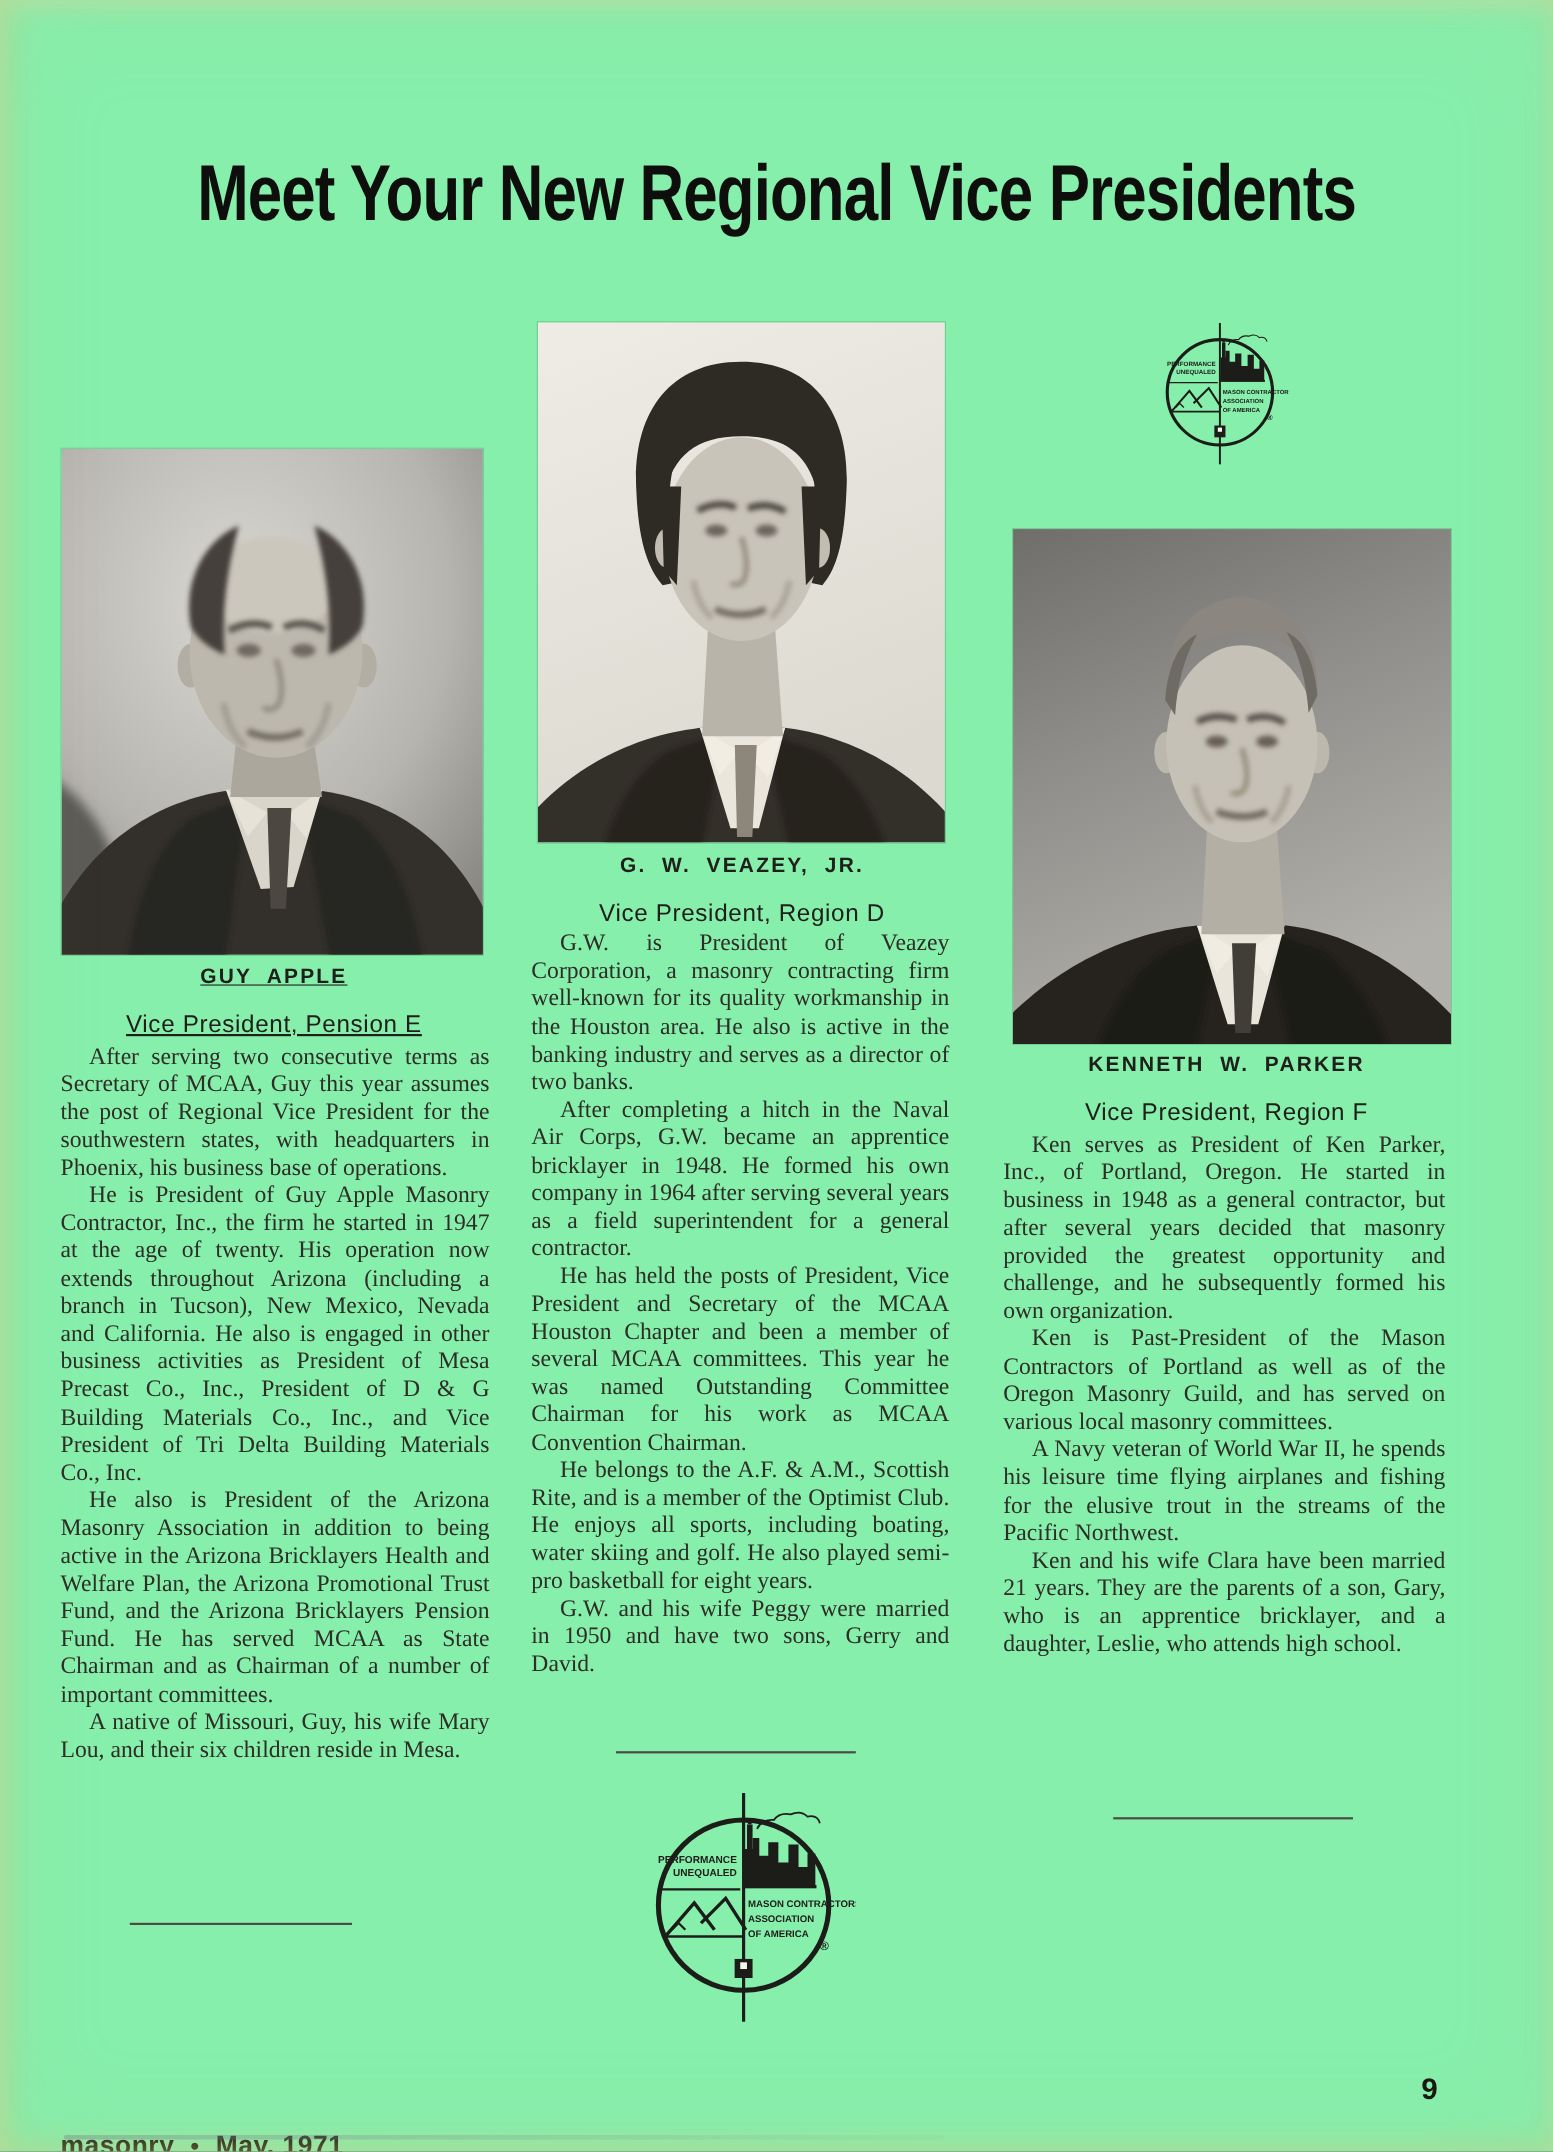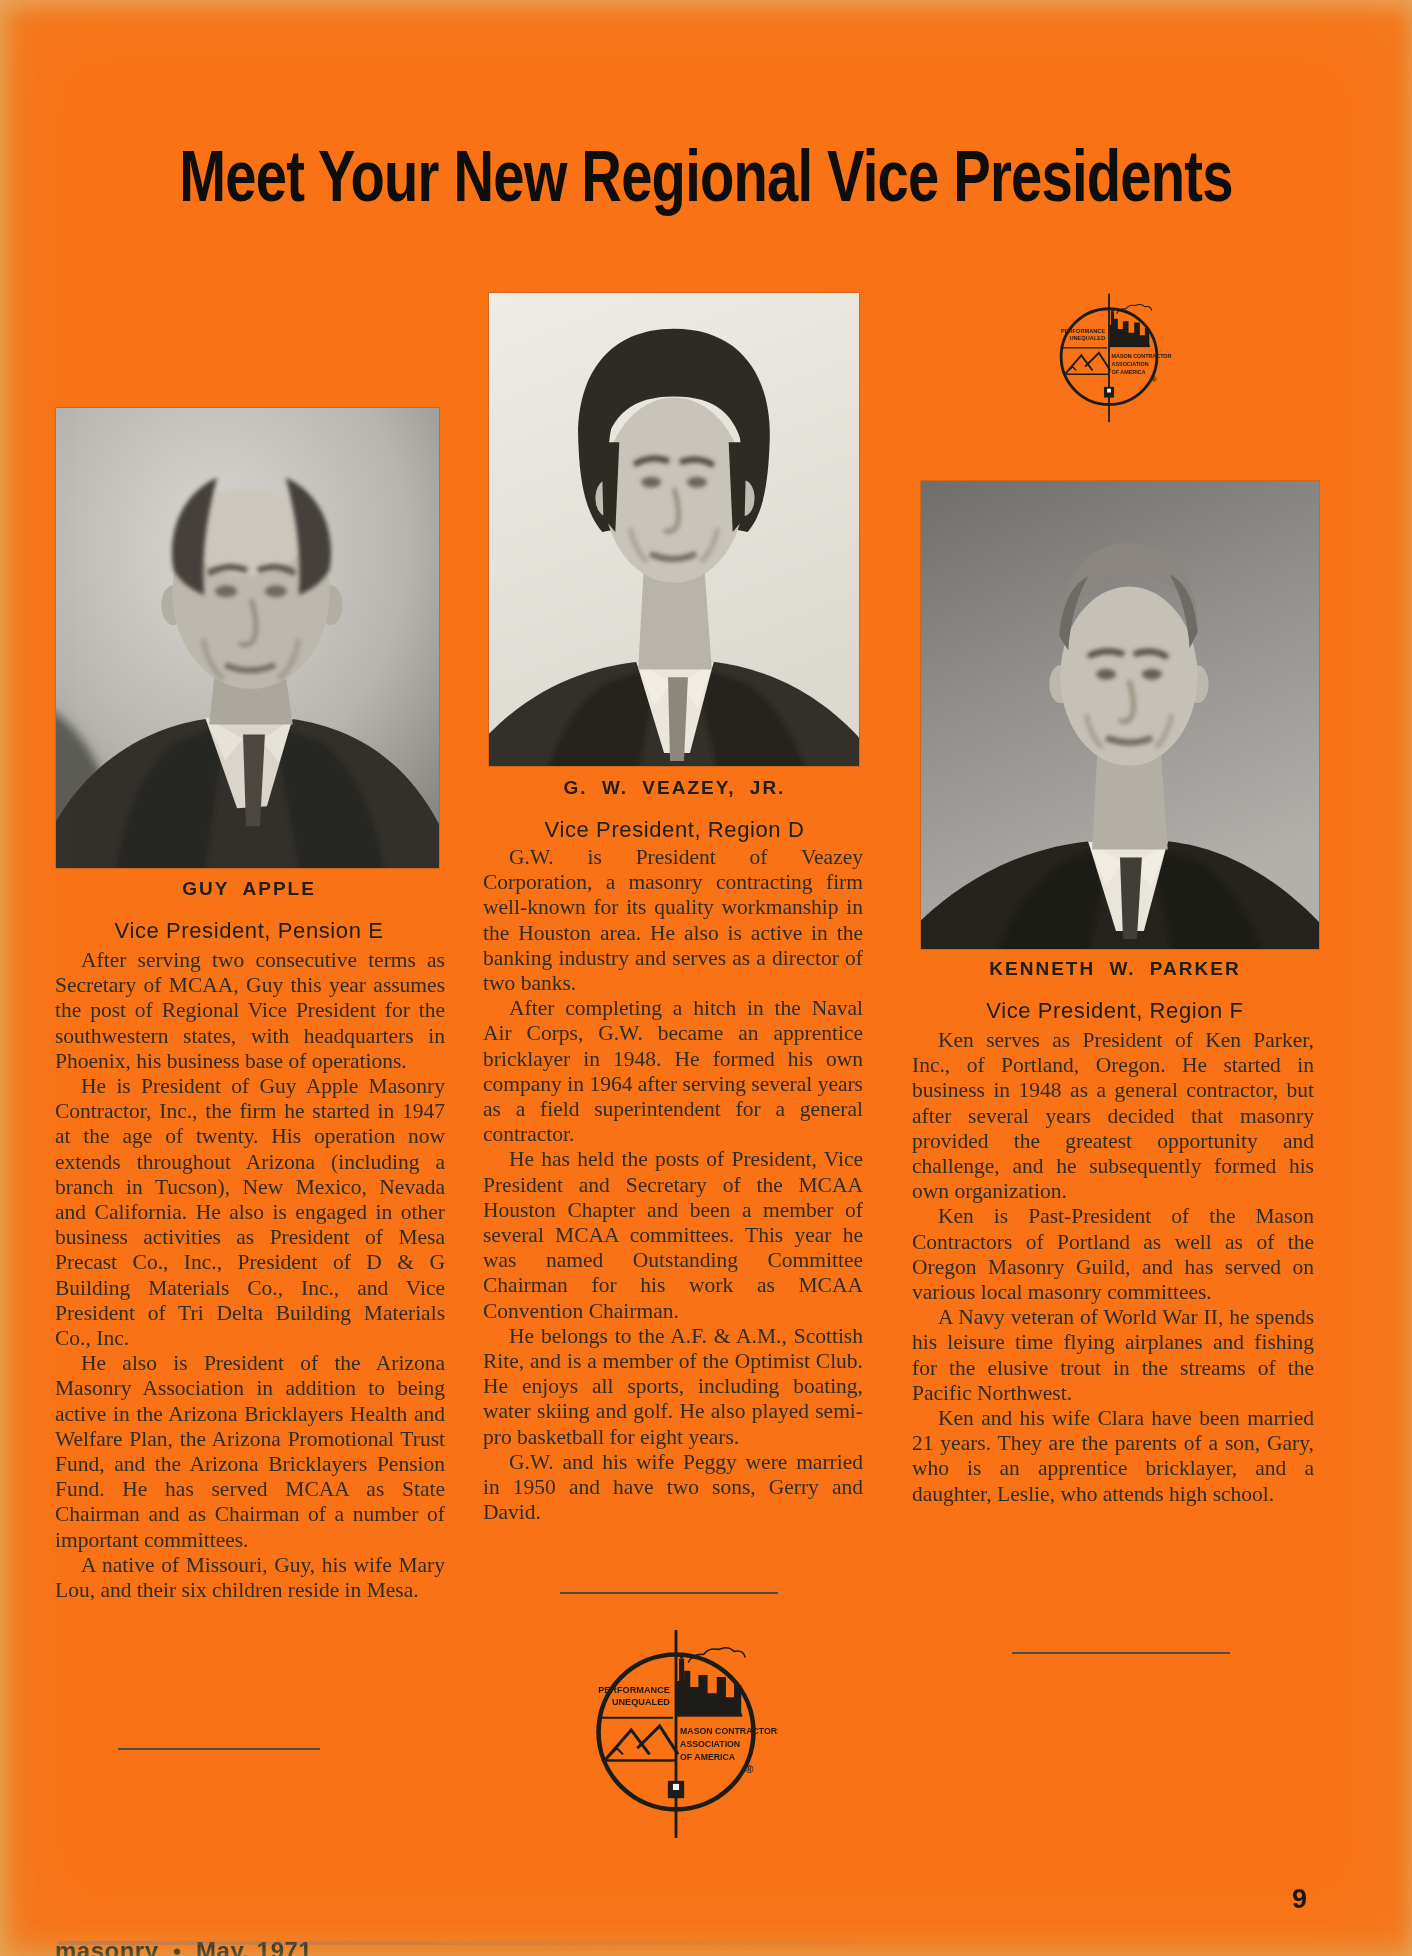--- a/index.html
+++ b/index.html
@@ -1,19 +1,19 @@
 <!DOCTYPE html>
 <html><head>
 <meta charset="utf-8">
 <style>
   html,body{margin:0;padding:0;}
   body{background:#6b6b66;font-family:"Liberation Serif",serif;}
   .page{
     position:relative;width:1412px;height:1956px;margin:0 auto;
-    background:#f97316;overflow:hidden;color:#2c2b24;
+    background:#86efac;overflow:hidden;color:#2c2b24;
   }
   .page::before{
     content:"";position:absolute;inset:0;pointer-events:none;z-index:40;
     box-shadow:inset 0 0 95px rgba(200,192,128,.16),
                inset 14px 0 26px rgba(212,204,128,.22),
                inset 0 -10px 24px rgba(214,206,140,.25),
                inset 0 10px 18px rgba(230,226,190,.25);
   }
   .title{
     position:absolute;top:140px;left:0;width:100%;margin:0;
@@ -139,21 +139,21 @@
         <ellipse cx="171" cy="184" rx="11" ry="6" fill="#6e6961"></ellipse>
         <ellipse cx="221" cy="184" rx="11" ry="6" fill="#6e6961"></ellipse>
         <path d="M196,192 q9,28 2,42 q-7,7 -14,2" stroke="#938e84" stroke-width="5" fill="none"></path>
         <path d="M170,258 q26,11 50,0" stroke="#716c63" stroke-width="6" fill="none"></path>
         <path d="M148,232 q4,26 20,40" stroke="#a39e94" stroke-width="6" fill="none"></path>
         <path d="M244,232 q-4,26 -20,40" stroke="#a39e94" stroke-width="6" fill="none"></path>
       </g>
     </svg>
   </figure>
 
-  <div class="caption" style="left:55px;top:878px;width:388px;">
+  <div class="caption" style="left:55px;top:878px;width:388px;text-decoration:underline;">
     <div class="nm">GUY APPLE</div>
     <div class="tt">Vice President, Pension E</div>
   </div>
 
   <section class="col" style="left:55px;top:948px;width:390px;">
     <p>After serving two consecutive terms as Secretary of MCAA, Guy this year assumes the post of Regional Vice President for the southwestern states, with headquarters in Phoenix, his business base of operations.</p>
     <p>He is President of Guy Apple Masonry Contractor, Inc., the firm he started in 1947 at the age of twenty. His operation now extends throughout Arizona (including a branch in Tucson), New Mexico, Nevada and California. He also is engaged in other business activities as President of Mesa Precast Co., Inc., President of D &amp; G Building Materials Co., Inc., and Vice President of Tri Delta Building Materials Co., Inc.</p>
     <p>He also is President of the Arizona Masonry Association in addition to being active in the Arizona Bricklayers Health and Welfare Plan, the Arizona Promotional Trust Fund, and the Arizona Bricklayers Pension Fund. He has served MCAA as State Chairman and as Chairman of a number of important committees.</p>
     <p>A native of Missouri, Guy, his wife Mary Lou, and their six children reside in Mesa.</p>
   </section>

